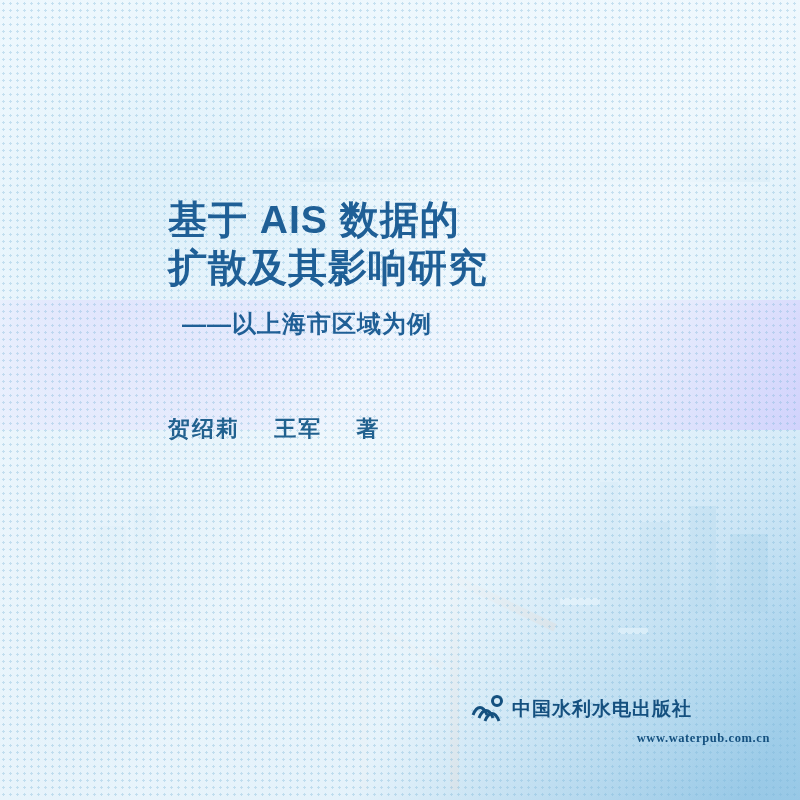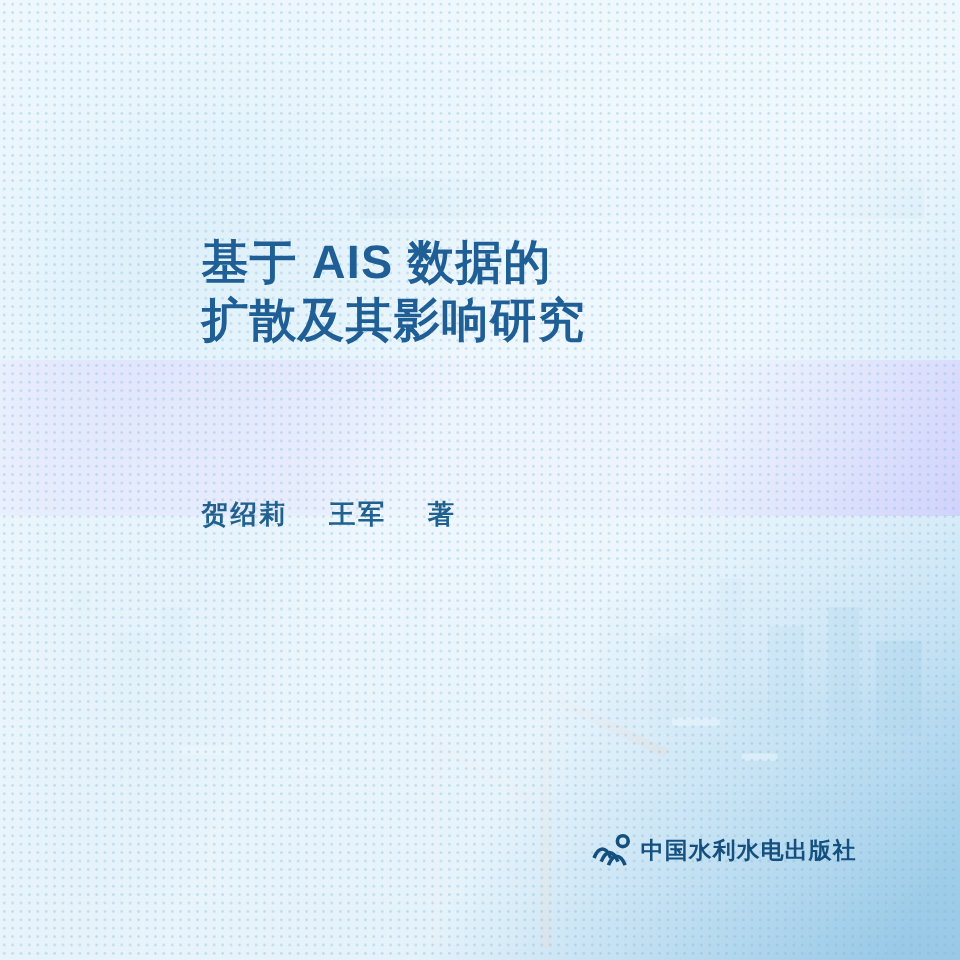--- a/index.html
+++ b/index.html
@@ -166,21 +166,21 @@
     font-weight: bold;
     color: #21618f;
     letter-spacing: 2px;
     white-space: nowrap;
   }
   .authors .sep { display: inline-block; width: 18px; }
 
   
   .publisher {
     position: absolute;
-    left: 492px;
+    left: 470px;
     top: 694px;
     width: 300px;
     text-align: right;
     font-family: Liberation Serif, serif;
   }
   .pub-row {
     display: flex;
     align-items: center;
     gap: 8px;
   }
@@ -254,20 +254,21 @@
 
   <div class="layer diagonal-sweep"></div>
   <div class="layer soft-white-top"></div>
   <div class="layer soft-white-left"></div>
   <div class="layer tint-overlay"></div>
   <div class="layer dots"></div>
 
   <div class="title-wrap">
     <div class="title-line">基于 AIS 数据的</div>
     <div class="title-line">扩散及其影响研究</div>
+    <div class="subtitle">——以上海市区域为例</div>
   </div>
 
   <div class="authors">
     <span>贺绍莉</span>
     <span class="sep"></span>
     <span>王军</span>
     <span class="sep"></span>
     <span>著</span>
   </div>
 
@@ -276,15 +277,16 @@
       <span class="pub-mark">
         <svg width="34" height="30" viewBox="0 0 34 30" xmlns="http://www.w3.org/2000/svg">
           <path d="M3 21 C7 11, 13 11, 17 21" fill="none" stroke="#14507f" stroke-width="3"></path>
           <path d="M9 24 C13 14, 19 14, 23 24" fill="none" stroke="#14507f" stroke-width="3"></path>
           <path d="M15 27 C19 17, 25 17, 29 27" fill="none" stroke="#14507f" stroke-width="3"></path>
           <circle cx="27" cy="7" r="4.5" fill="none" stroke="#14507f" stroke-width="3"></circle>
         </svg>
       </span>
       <span class="pub-name">中国水利水电出版社</span>
     </div>
+    <div class="pub-url">www.waterpub.com.cn</div>
   </div>
 
 </div>
 
 </body></html>

